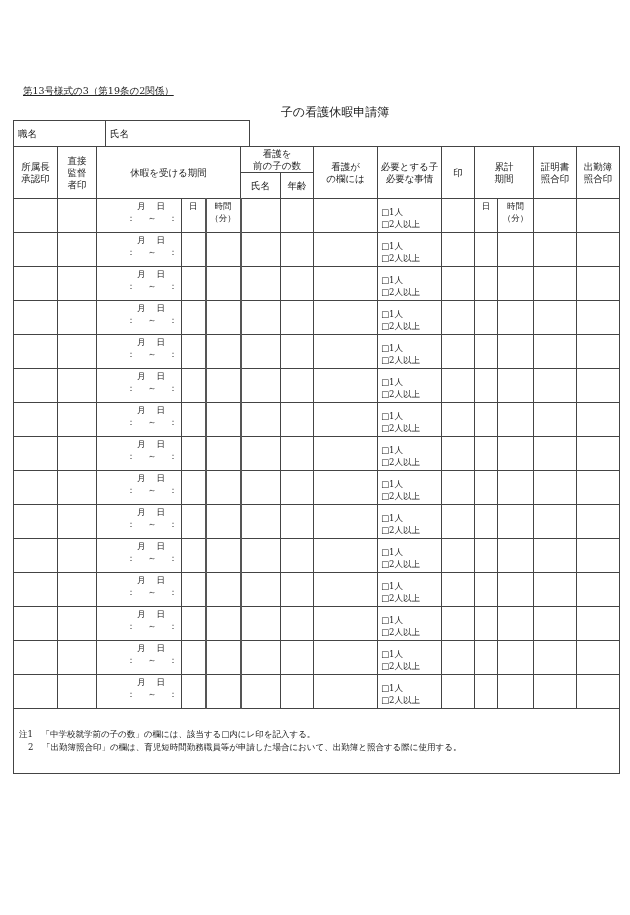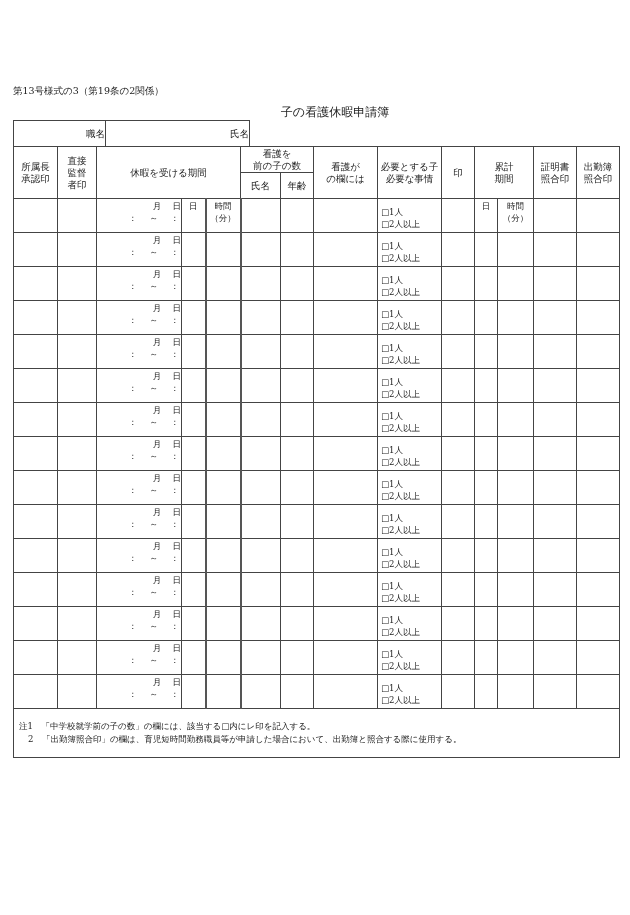--- a/index.html
+++ b/index.html
@@ -1,30 +1,30 @@
 <!DOCTYPE html>
 <html><head>
 <meta charset="utf-8">
 <style>
   html, body { margin:0; padding:0; background:#ffffff; }
   body { width:630px; height:915px; position:relative; font-family:"DejaVu Serif", "Liberation Serif", serif; color:#222; overflow:hidden; }
-  .form-id { position:absolute; left:13px; top:85px; font-size:9.5px; }
+  .form-id { position:absolute; left:23px; top:85px; font-size:9.5px;text-decoration:underline; }
   .doc-title { position:absolute; left:0; width:630px; top:104px; text-align:center; font-size:12px; padding-left:40px; box-sizing:border-box; }
   table { border-collapse:collapse; position:absolute; left:13px; table-layout:fixed; }
   td { border:1px solid #444; font-size:9px; padding:0; vertical-align:middle; text-align:center; line-height:12px; }
   .top-table { top:120px; }
-  .top-table td { height:25px; text-align:right; padding-left:4px; font-size:9.5px; }
+  .top-table td { height:25px; text-align:left; padding-left:4px; font-size:9.5px; }
   .main-table { top:146px; }
   .hdr td { font-size:9.5px; line-height:12px; }
   .row td { height:26px; }
-  .date-cell { text-align:right; padding-left:24px; line-height:12px; font-size:8.5px; vertical-align:top; padding-top:1px; }
+  .date-cell { text-align:center; padding-left:24px; line-height:12px; font-size:8.5px; vertical-align:top; padding-top:1px; }
   .date-cell .l2 { padding-left:4px; letter-spacing:2px; }
   .small-top { vertical-align:top; padding-top:1px; font-size:8.5px; line-height:12px; }
   .kids-cell { text-align:left; padding-left:3px; font-size:8.5px; line-height:12px; vertical-align:top; padding-top:7px; }
-  .notes td { text-align:left; padding:11px 5px; font-size:8.5px; line-height:13px; }
+  .notes td { text-align:left; padding:19px 5px; font-size:8.5px; line-height:13px; }
   .notes .n2 { padding-left:9px; }
   .dbl-left { border-left:2px solid #555; }
 </style>
 </head>
 <body>
 
 <div class="form-id">第13号様式の3（第19条の2関係）</div>
 <div class="doc-title">子の看護休暇申請簿</div>
 
 <table class="top-table">

